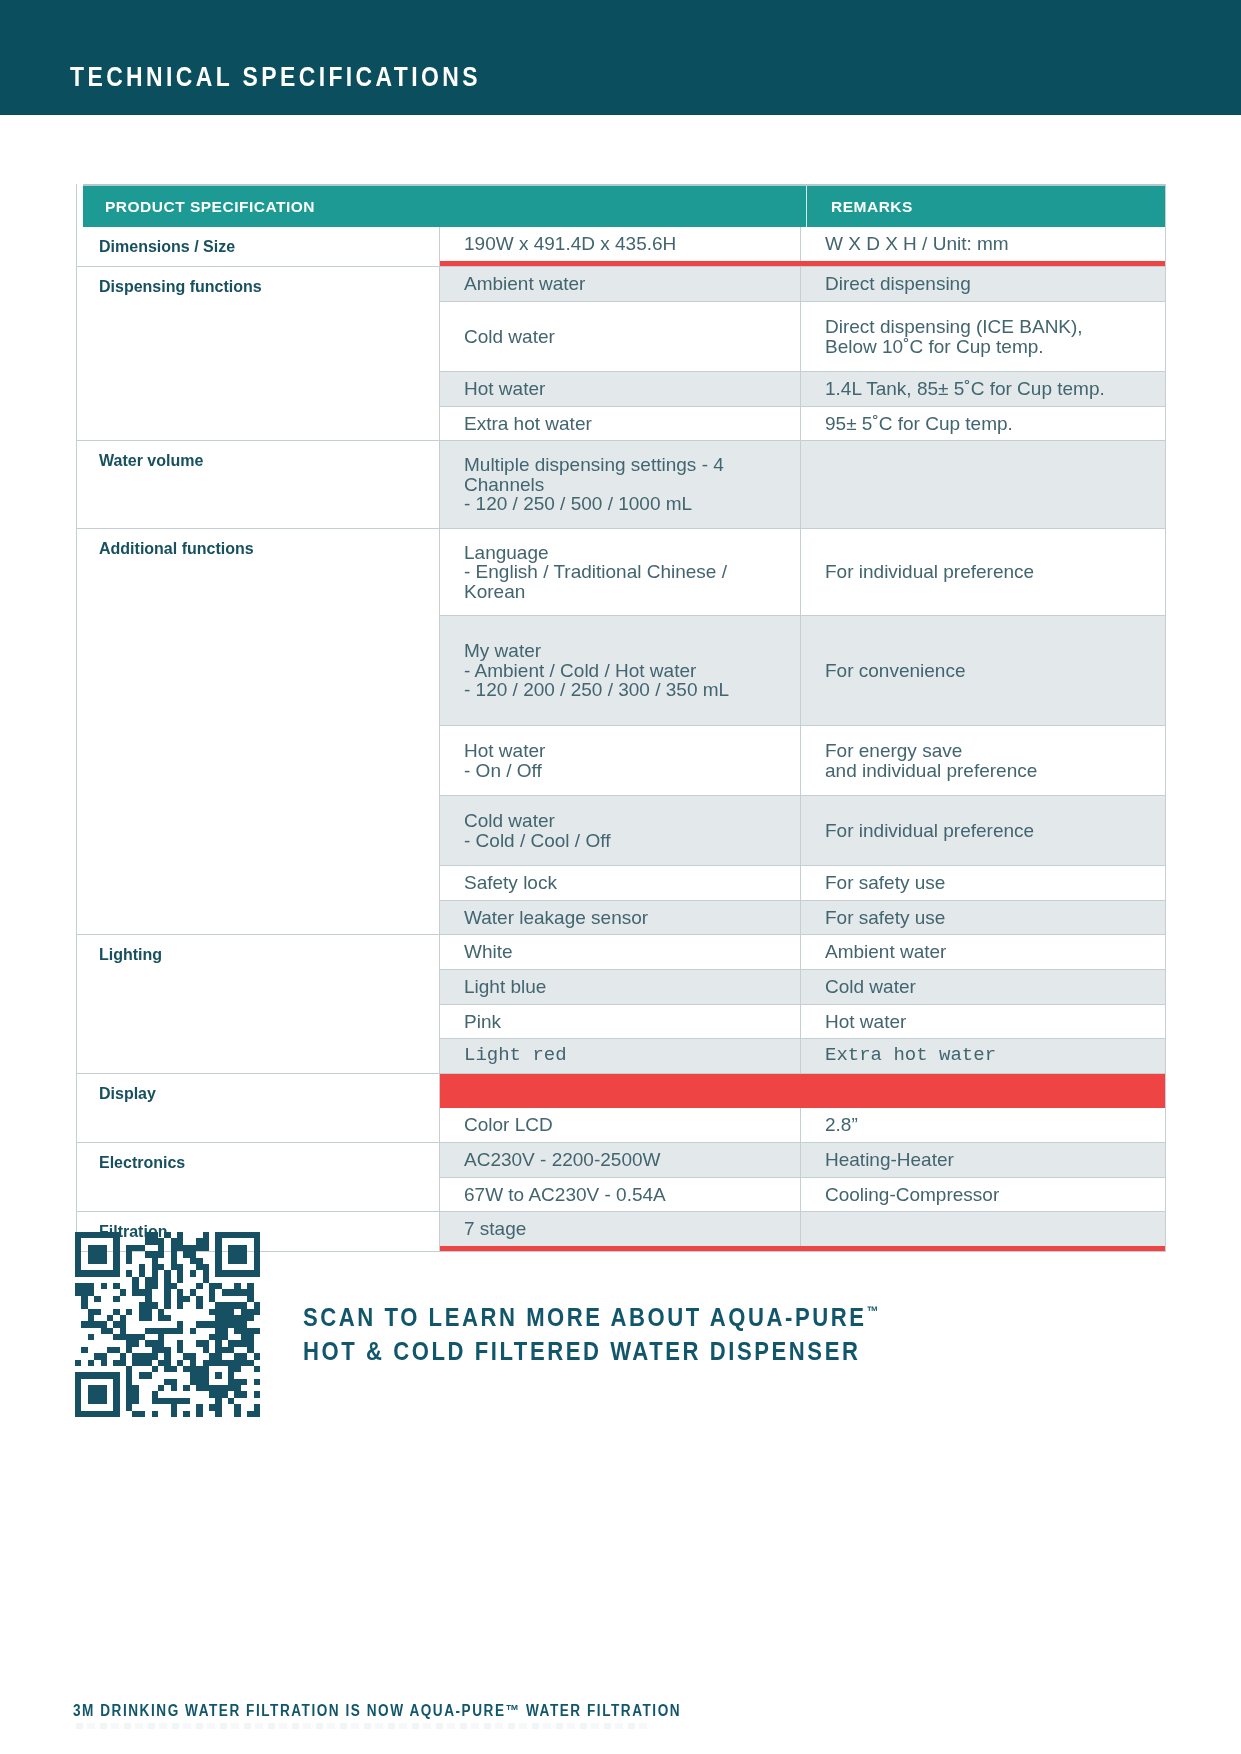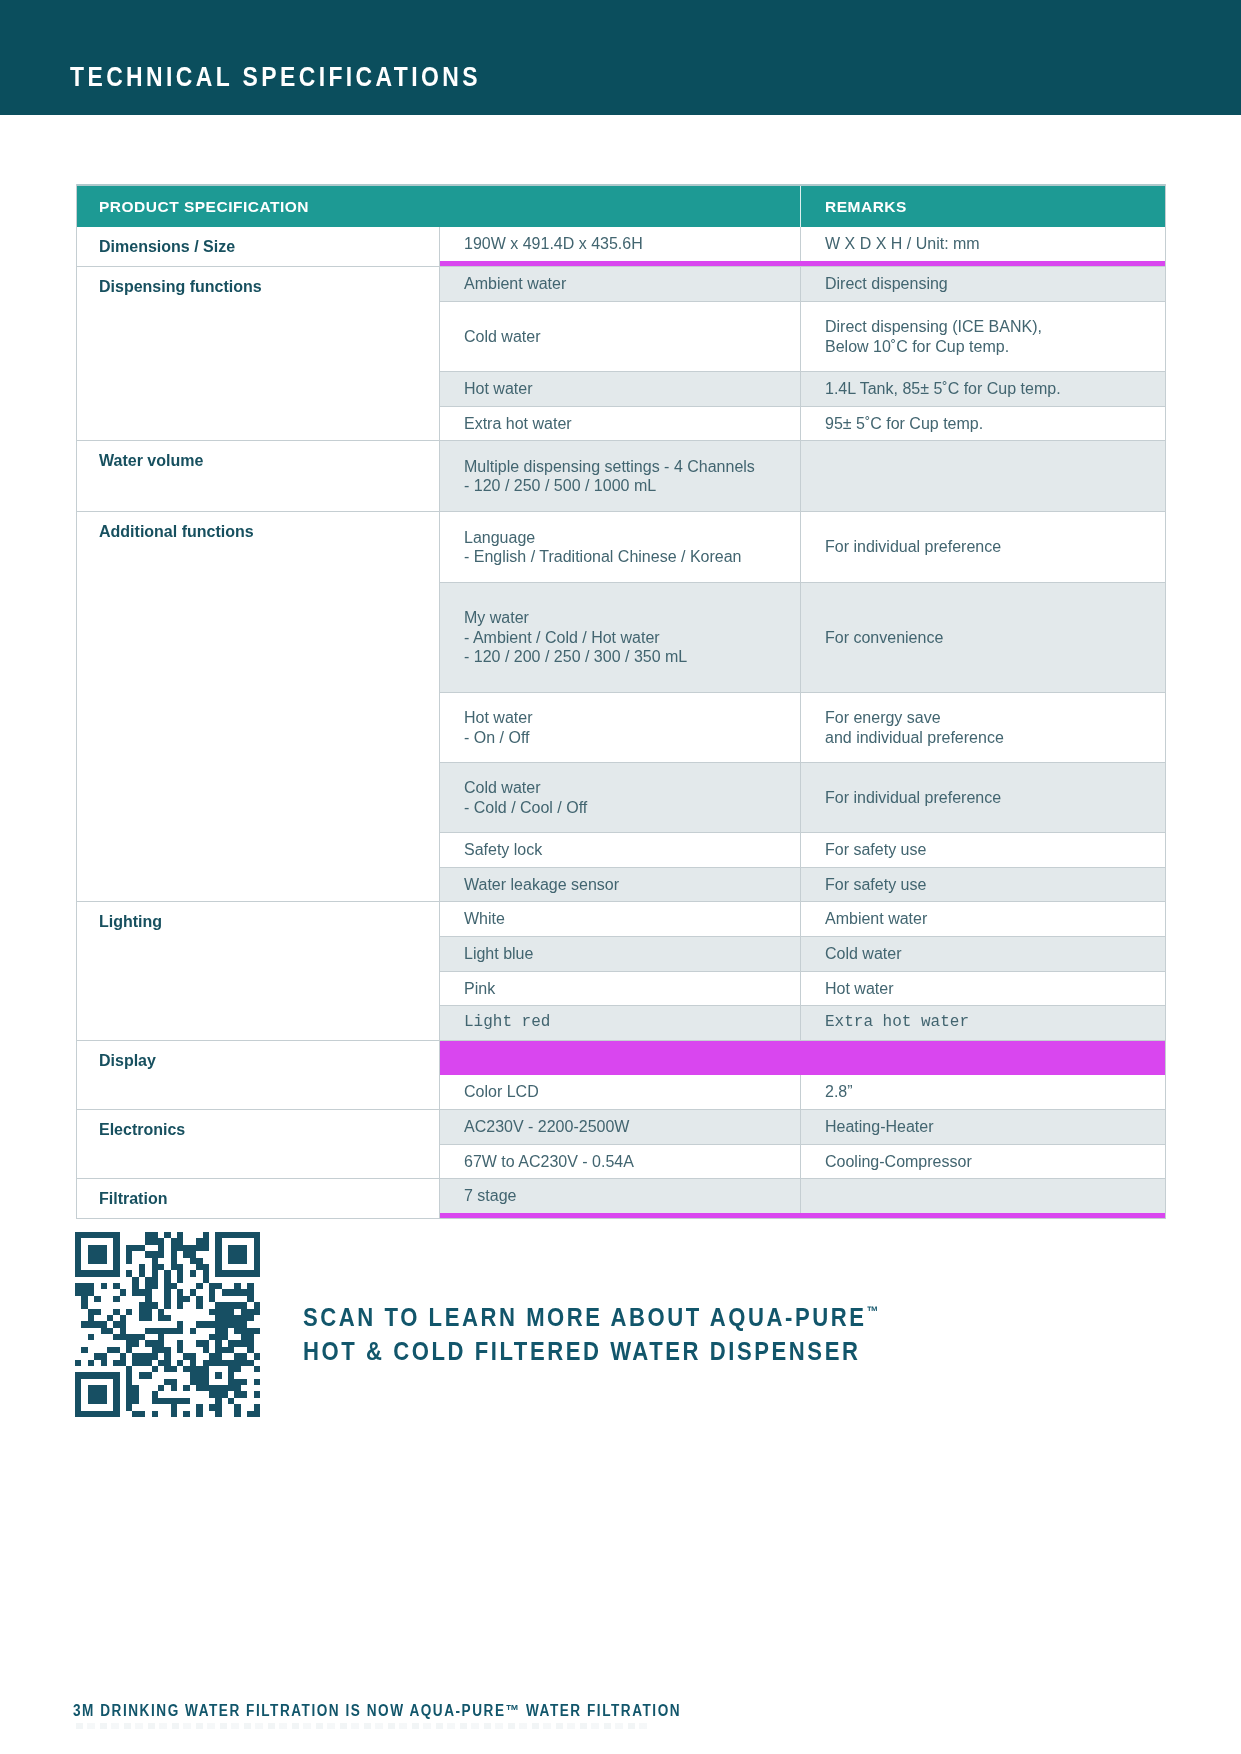--- a/index.html
+++ b/index.html
@@ -13,37 +13,37 @@
   .page-title {
     position:absolute; left:70px; top:62px; color:#ffffff; font-weight:700;
     font-size:27px; letter-spacing:4px; white-space:nowrap;
     transform:scaleX(.85); transform-origin:left top;
   }
   
   .spec-table {
     position:absolute; left:76px; top:184px; width:1090px;
     border:1px solid var(--border); border-top:none; background:#fff;
   }
-  .thead { display:flex; height:43px; background:var(--table_header); border-top:2px solid #AFC9CC; }
+  .thead { display:flex; height:43px; background:var(--table_header); border-top:2px solid #AFC9CC;margin-left:6px; }
   .th { color:#fff; font-weight:700; font-size:15.5px; letter-spacing:.5px; display:flex; align-items:center; }
   .th-spec { width:724px; padding-left:22px; border-right:1px solid rgba(255,255,255,.85); }
   .th-remarks { flex:1; padding-left:24px; }
-  .group { display:flex; border-top:1px solid var(--border); background:#d946ef; }
+  .group { display:flex; border-top:1px solid var(--border); background:#ef4444; }
   .group.first { border-top:none; }
   .cat {
     width:363px; border-right:1px solid var(--border); padding:10px 22px;
     color:var(--category_text); font-weight:700; font-size:16px; line-height:19px; background:#fff;
   }
   .subrows { flex:1; display:flex; flex-direction:column; }
   .subrow { display:flex; border-top:1px solid var(--border); background:#fff; }
   .subrow.first { border-top:none; }
   .subrow.alt { background:var(--row_alt); }
   .cell {
     display:flex; flex-direction:column; justify-content:center;
-    font-size:16px; color:var(--cell_text); line-height:19.5px;
+    font-size:19px; color:var(--cell_text); line-height:19.5px;
   }
   .cell-spec { width:361px; border-right:1px solid var(--border); padding:7px 24px; }
   .cell-remark { flex:1; padding:7px 24px; }
   .subrow.multi .cell { padding-top:14px; padding-bottom:14px; }
   
   .qr { position:absolute; left:75px; top:1232px; width:185px; height:185px; }
   .scan {
     position:absolute; left:303px; top:1294px; color:var(--accent_dark); font-weight:700;
     font-size:26px; letter-spacing:3px; line-height:34px; white-space:nowrap;
     transform:scaleX(.85); transform-origin:left top;

